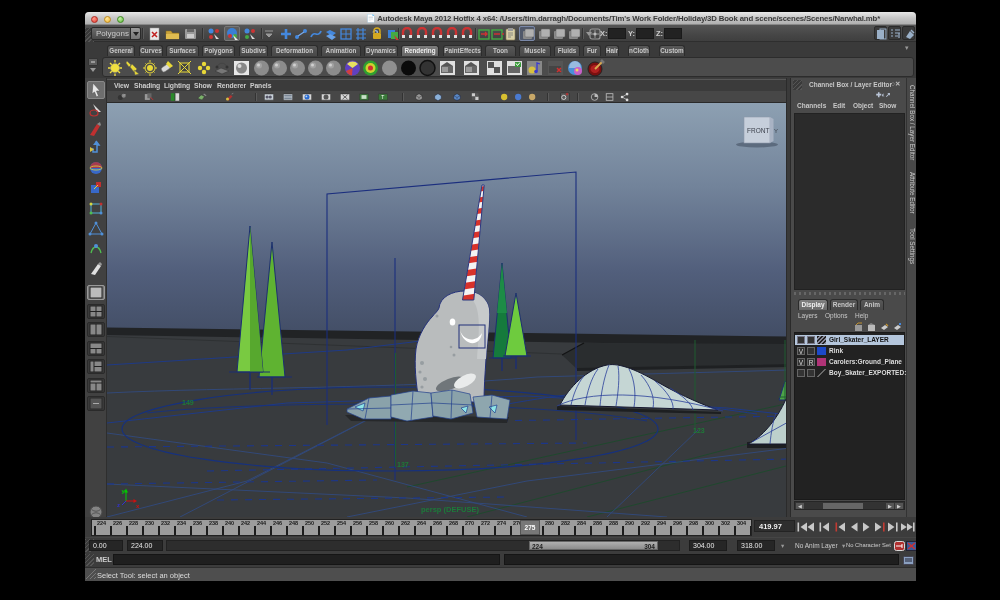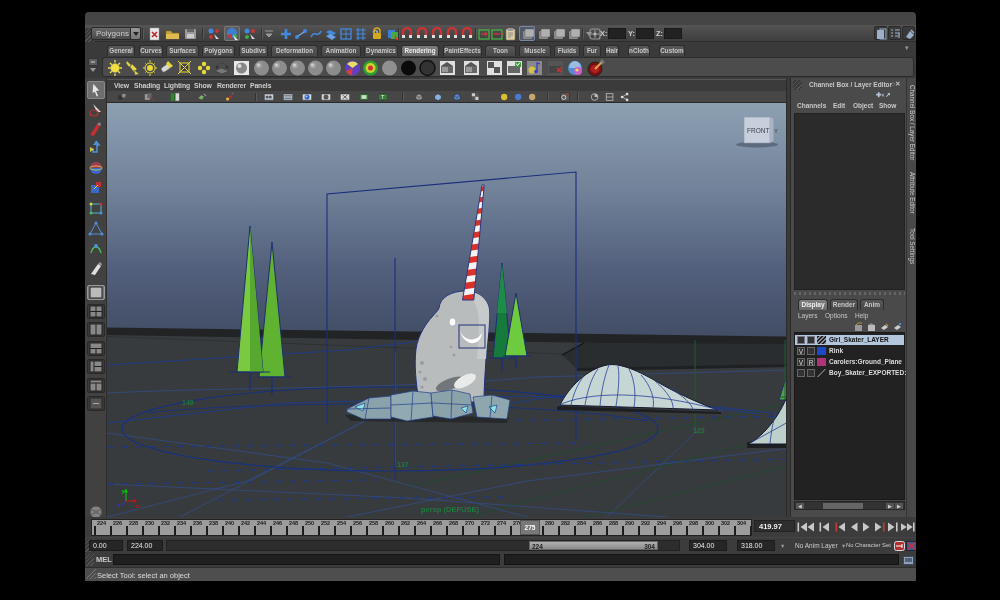--- a/index.html
+++ b/index.html
@@ -93,20 +93,26 @@
 #mrow .mel{position:absolute;left:11px;top:2px;color:#ccc;font-size:7.5px;font-weight:bold}
 .melbox{position:absolute;top:1px;height:11px;background:#1f1f1f;border:1px solid #151515}
 
 #hrow{position:absolute;left:0;top:555px;width:831px;height:14px;background:#4e4e4e;border-top:1px solid #2e2e2e}
 #hrow span{position:absolute;left:12px;top:3px;color:#ddd;font-size:7.5px}
 .grip{position:absolute;left:0px;width:9px;background:repeating-linear-gradient(135deg,#555 0 1px,#3a3a3a 1px 3px)}
 svg{position:absolute;left:0;top:0}
 </style></head>
 <body>
 <div id="win">
+  <div id="tbar">
+    <div class="tl t1"></div>
+      <div class="tl t2"></div>
+      <div class="tl t3"></div>
+    <div id="title">📄 Autodesk Maya 2012 Hotfix 4 x64: /Users/tim.darragh/Documents/Tim's Work Folder/Holiday/3D Book and scene/scenes/Scenes/Narwhal.mb*</div>
+  </div>
   <div id="srow">
     <div class="grip" style="top:3px;height:24px"></div>
     <div id="polydrop">Polygons<div class="arr"></div></div>
     <svg style="left:63px;top:2px" width="14" height="14">
         <rect x="2" y="1" width="9" height="12" fill="#e8e8e8" stroke="#999" stroke-width="0.5"></rect>
         <path d="M4,5 L9,10 M9,5 L4,10" stroke="#c02020" stroke-width="1.5"></path>
       </svg>
       <svg style="left:80px;top:2px" width="15" height="14">
         <path d="M1,4 L6,4 L7.5,6 L14,6 L14,12 L1,12 Z" fill="#c9a23a" stroke="#8a6d1d" stroke-width="0.5"></path>
         <rect x="1" y="7" width="13" height="5" fill="#e0bc50"></rect>

